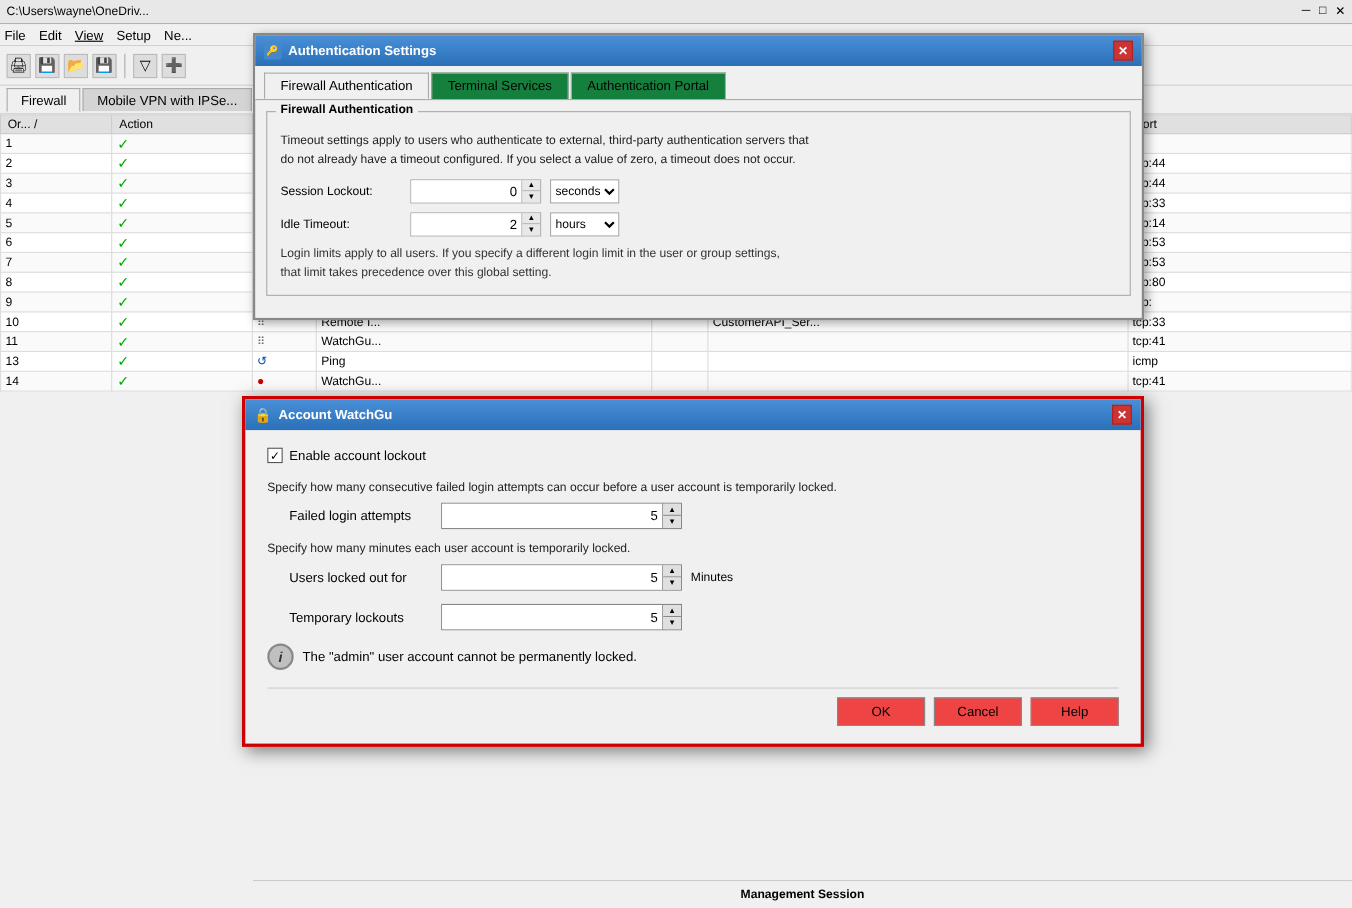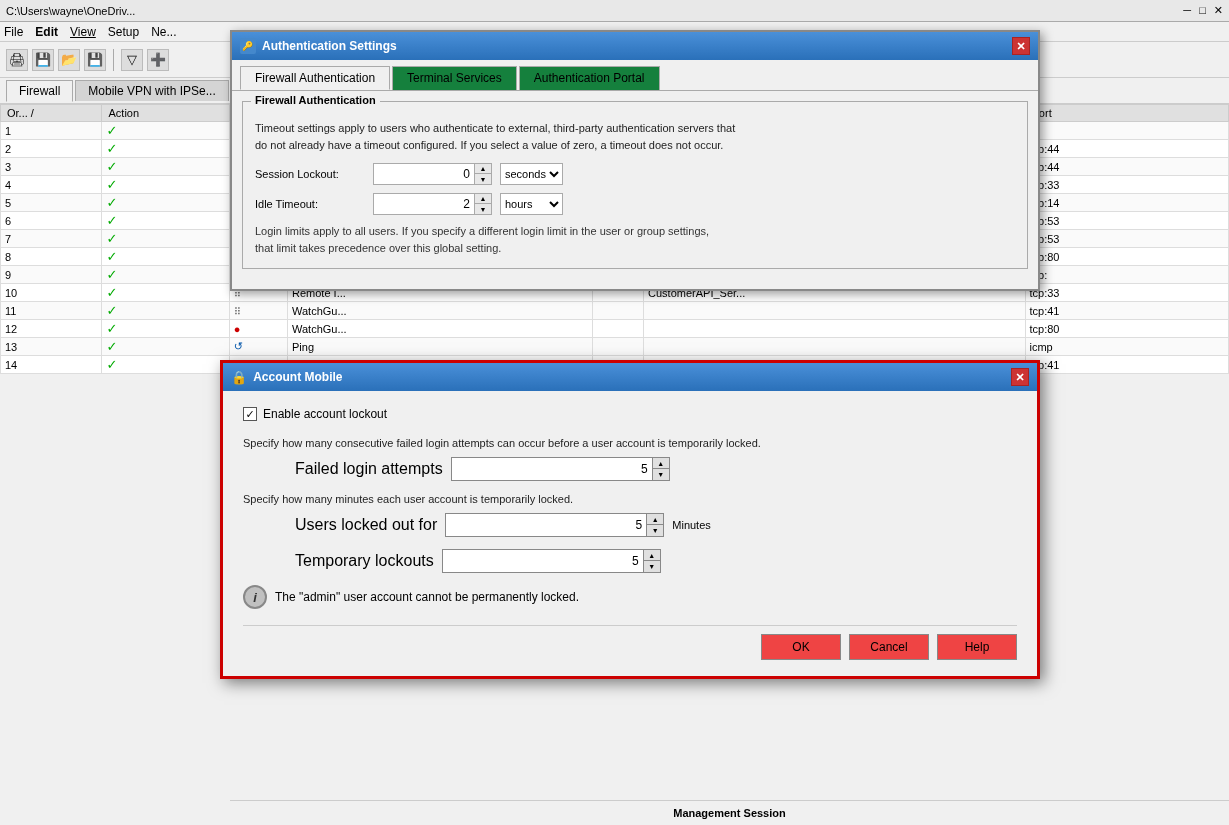--- a/index.html
+++ b/index.html
@@ -354,23 +354,22 @@
 
     .lockout-form-row {
       display: flex;
       align-items: center;
       margin-bottom: 12px;
       margin-left: 20px;
       gap: 8px;
     }
 
     .lockout-label {
-      font-size: 16px;
+      font-size: 12px;
       min-width: 130px;
-      margin-left: 32px;
     }
 
     .lockout-spin {
       display: flex;
       align-items: stretch;
       border: 1px solid #888;
       background: white;
     }
 
     .lockout-spin-field {
@@ -460,21 +459,21 @@
     <span>C:\Users\wayne\OneDriv...</span>
     <span style="margin-left:auto; display:flex; gap:8px;">
       <span style="cursor:pointer;">─</span>
       <span style="cursor:pointer;">□</span>
       <span style="cursor:pointer;">✕</span>
     </span>
   </div>
 
   <div class="bg-menubar">
     <span style="cursor:pointer;">File</span>
-    <span style="cursor:pointer;font-weight:bold;">Edit</span>
+    <span style="cursor:pointer;">Edit</span>
     <span style="cursor:pointer;text-decoration:underline;">View</span>
     <span style="cursor:pointer;">Setup</span>
     <span style="cursor:pointer;">Ne...</span>
   </div>
 
   <div class="bg-toolbar">
     <div class="toolbar-icon">🖨</div>
     <div class="toolbar-icon">💾</div>
     <div class="toolbar-icon">📂</div>
     <div class="toolbar-icon">💾</div>
@@ -594,29 +593,20 @@
             <td>tcp:33</td>
           </tr>
           <tr>
             <td>11</td>
             <td><span class="icon-green-check">✓</span></td>
             <td><span style="color:#666; font-size:10px;">⠿</span></td>
             <td>WatchGu...</td>
             <td></td>
             <td></td>
             <td>tcp:41</td>
-          </tr>
-          <tr>
-            <td>12</td>
-            <td><span class="icon-green-check">✓</span></td>
-            <td><span style="color:#cc0000;">●</span></td>
-            <td>WatchGu...</td>
-            <td></td>
-            <td></td>
-            <td>tcp:80</td>
           </tr>
           <tr>
             <td>13</td>
             <td><span class="icon-green-check">✓</span></td>
             <td><span style="color:#0055aa;">↺</span></td>
             <td>Ping</td>
             <td></td>
             <td></td>
             <td>icmp</td>
           </tr>
@@ -697,21 +687,21 @@
         that limit takes precedence over this global setting.
       </div>
     </div>
   </div>
 </div>
 
 <div class="lockout-dialog">
   <div class="lockout-titlebar">
     <div style="display:flex; align-items:center; gap:6px;">
       <span style="font-size:13px;">🔒</span>
-      <span>Account Mobile</span>
+      <span>Account WatchGu</span>
     </div>
     <div class="dialog-close-btn">✕</div>
   </div>
 
   <div class="lockout-body">
 
     <div class="lockout-checkbox-row">
       <div class="lockout-checkbox">✓</div>
       <span>Enable account lockout</span>
     </div>

